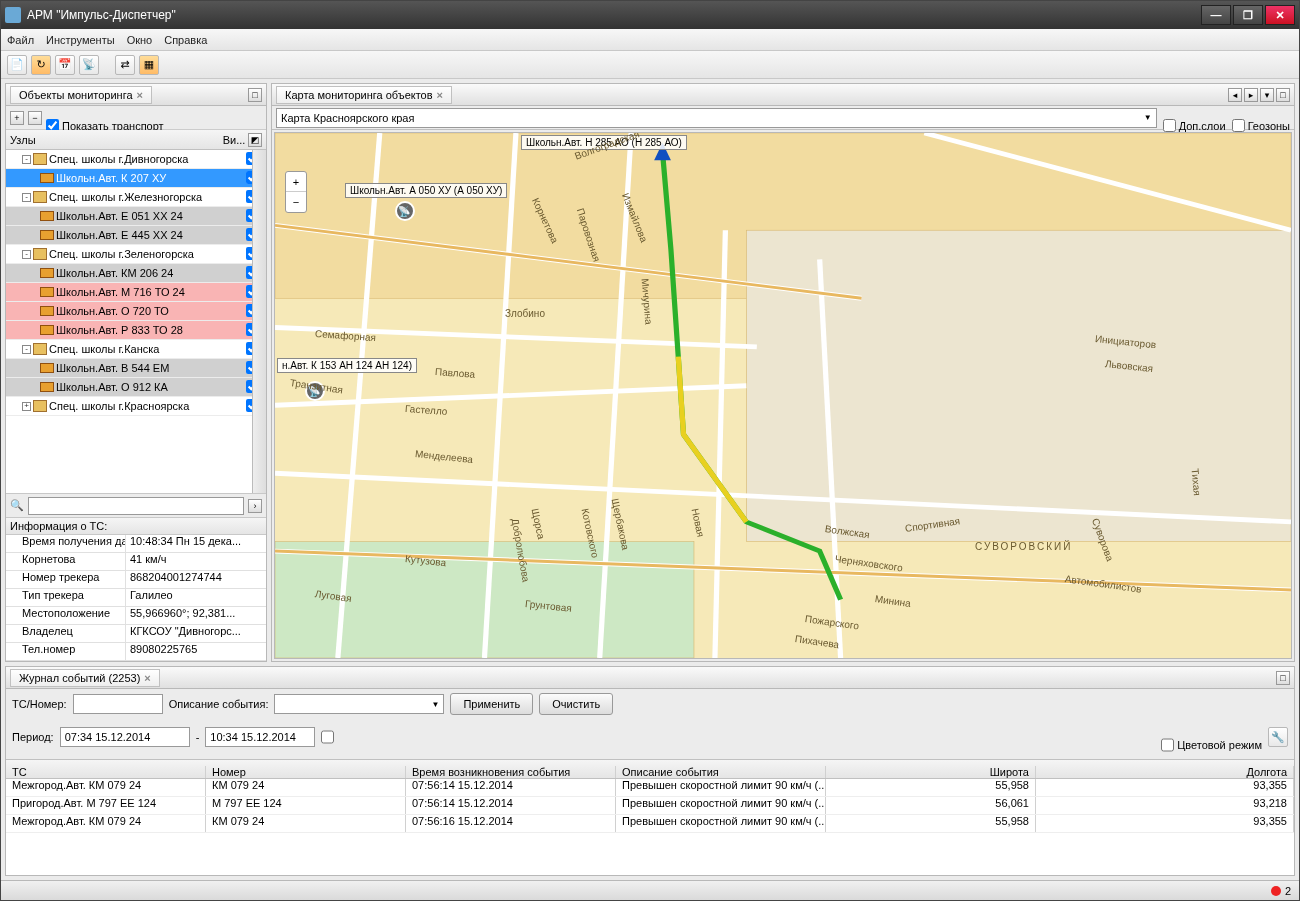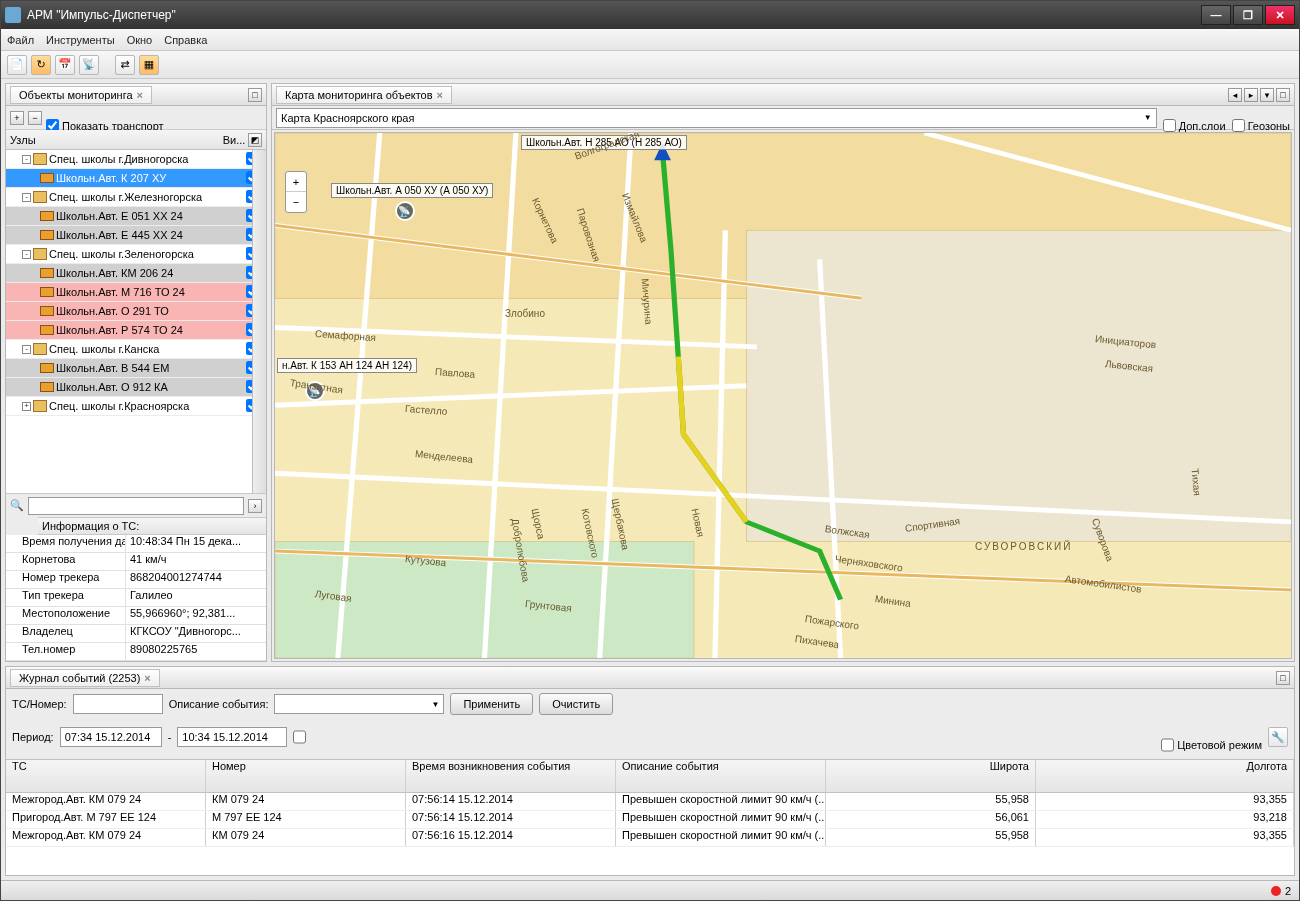--- a/index.html
+++ b/index.html
@@ -37,42 +37,42 @@
 .ind1 { padding-left:12px;} .ind2 { padding-left:30px;}
 .treerow.selected { background:#3399ff; color:#fff;}
 .treerow.pink { background:#f9b4b4;}
 .treerow.gray { background:#d0d0d0;}
 .expander { width:9px; height:9px; border:1px solid #888; display:inline-flex;align-items:center;justify-content:center;font-size:8px;line-height:1;background:#fff;color:#333;}
 .nodeicon { width:14px; height:12px; background:#e8c060; display:inline-block; border:1px solid #a07030;}
 .busicon { width:14px; height:10px; background:#e8a030; display:inline-block; border:1px solid #905010;}
 .scrollbar { width:14px; background:linear-gradient(90deg,#eee,#ddd); border-left:1px solid #bbb; position:absolute; right:0; top:0; bottom:0;}
 .searchrow { height:24px; display:flex; align-items:center; padding:0 4px; gap:4px; border-top:1px solid #c8c8c8;}
 .searchrow input { flex:1; height:18px; border:1px solid #999; padding:0 3px;}
-.info-head { height:18px; background:linear-gradient(#f5f5f5,#e5e5e5); border-top:1px solid #c8c8c8; border-bottom:1px solid #c8c8c8; padding:0 4px; display:flex;align-items:center;margin-left:32px;}
+.info-head { height:18px; background:linear-gradient(#f5f5f5,#e5e5e5); border-top:1px solid #c8c8c8; border-bottom:1px solid #c8c8c8; padding:0 4px; display:flex;align-items:center;}
 .info-table { background:#fff;}
 .info-table .irow { display:flex; height:18px; border-bottom:1px solid #e0e0e0;}
 .info-table .ilbl { width:120px; padding:0 16px; border-right:1px solid #e0e0e0; overflow:hidden; white-space:nowrap;}
 .info-table .ival { flex:1; padding:0 4px; overflow:hidden; white-space:nowrap;}
 .mapbar { height:24px; display:flex; align-items:center; padding:0 4px; gap:6px; border-bottom:1px solid #c0c0c0;}
 .combo { flex:1; height:20px; border:1px solid #999; background:#fff; display:flex; align-items:center; padding:0 4px;}
 .combo .arrow { margin-left:auto; font-size:8px;}
 .map { flex:1; background:#f6e9b8; position:relative; overflow:hidden; border:1px solid #b8b8b8; margin:2px;}
 .map svg { width:100%; height:100%; }
 .zoomctl { position:absolute; left:10px; top:38px; width:22px; background:#fff; border:1px solid #999; border-radius:3px;}
 .zoomctl div { height:20px; display:flex;align-items:center;justify-content:center; border-bottom:1px solid #ccc;}
 .maplabel { position:absolute; background:rgba(255,255,255,0.85); border:1px solid #888; padding:1px 4px; font-size:10px; white-space:nowrap;}
 .marker { position:absolute; width:20px;height:20px; background:#666; border-radius:50%; border:2px solid #fff; display:flex;align-items:center;justify-content:center;color:#fff;font-size:10px;}
 .bottom-panel { height:210px; background:#ececec; border:1px solid #b8b8b8; display:flex; flex-direction:column;}
 .filterbar { display:flex; align-items:center; padding:4px 6px; gap:6px; flex-wrap:wrap;}
 .filterbar .lbl { white-space:nowrap;}
 .filterbar input, .filterbar .combo2, .filterbar .tinput { height:20px; border:1px solid #999; background:#fff; padding:0 4px;}
 .filterbar .btn { height:22px; padding:0 12px; background:linear-gradient(#fbfbfb,#dcdcdc); border:1px solid #999; border-radius:3px;}
 .combo2 { width:170px; display:flex; align-items:center;}
 .combo2 .arrow { margin-left:auto; font-size:8px;}
-.evt-table-head { height:34px; background:linear-gradient(#f5f5f5,#e5e5e5); border-top:1px solid #c0c0c0; border-bottom:1px solid #c0c0c0; display:flex;}
+.evt-table-head { height:20px; background:linear-gradient(#f5f5f5,#e5e5e5); border-top:1px solid #c0c0c0; border-bottom:1px solid #c0c0c0; display:flex;align-items:flex-end;}
 .evt-table-head div, .evt-row div { padding:0 6px; border-right:1px solid #d0d0d0; overflow:hidden; white-space:nowrap;}
 .c-ts{width:200px}.c-num{width:200px}.c-time{width:210px}.c-desc{width:210px}.c-lat{width:210px;text-align:right}.c-lon{flex:1;text-align:right}
 .evt-body { flex:1; background:#fff; overflow:auto;}
 .evt-row { display:flex; height:18px; border-bottom:1px solid #eee;}
 .statusbar { height:20px; background:linear-gradient(#f0f0f0,#dadada); border-top:1px solid #b8b8b8; display:flex; align-items:center; justify-content:flex-end; padding:0 8px; gap:4px;}
 .statusbar .dot { width:10px; height:10px; background:#e22; border-radius:50%;}
 .street { position:absolute; font-size:10px; color:#6a5a30; transform-origin:left center;}
 </style>
 </head>
 <body>
@@ -185,28 +185,28 @@
             <div class="treerow pink">
               <div class="lbl ind2">
                 <span class="busicon"></span>
                 <span>Школьн.Авт. М 716 ТО 24</span>
               </div>
               <div class="chkcell"><input type="checkbox" checked="" style=""></div>
             </div>
             <div class="treerow pink">
               <div class="lbl ind2">
                 <span class="busicon"></span>
-                <span>Школьн.Авт. О 291 ТО</span>
+                <span>Школьн.Авт. О 720 ТО</span>
               </div>
               <div class="chkcell"><input type="checkbox" checked="" style=""></div>
             </div>
             <div class="treerow pink">
               <div class="lbl ind2">
                 <span class="busicon"></span>
-                <span>Школьн.Авт. Р 574 ТО 24</span>
+                <span>Школьн.Авт. Р 833 ТО 28</span>
               </div>
               <div class="chkcell"><input type="checkbox" checked="" style=""></div>
             </div>
             <div class="treerow ">
               <div class="lbl ind1">
                 <span class="expander">-</span>
                 <span class="nodeicon"></span>
                 <span>Спец. школы г.Канска</span>
               </div>
               <div class="chkcell"><input type="checkbox" checked="" style=""></div>
@@ -331,21 +331,21 @@
             <polyline points="370,20 378,120 385,230 390,310 450,400 520,430 540,480" stroke="#2bb02b" stroke-width="5" fill="none"></polyline>
             <polyline points="385,230 390,310 450,400" stroke="#e8d020" stroke-width="5" fill="none"></polyline>
             <polygon points="370,10 362,28 378,28" fill="#1050c0"></polygon>
           </svg>
           <div class="zoomctl">
             <div>+</div>
             <div style="border-bottom:none">−</div>
           </div>
           <div class="maplabel" style="left:246px;top:2px">Школьн.Авт. Н 285 АО
 (Н 285 АО)</div>
-          <div class="maplabel" style="left:56px;top:50px">Школьн.Авт. А 050 ХУ
+          <div class="maplabel" style="left:70px;top:50px">Школьн.Авт. А 050 ХУ
 (А 050 ХУ)</div>
           <div class="maplabel" style="left:2px;top:225px">н.Авт. К 153 АН 124
 АН 124)</div>
           <div class="marker" style="left:120px;top:68px">📡</div>
           <div class="marker" style="left:30px;top:248px">📡</div>
 
           <span class="street" style="left:300px;top:18px;transform:rotate(-20deg)">Волгоградская</span>
           <span class="street" style="left:370px;top:140px;transform:rotate(85deg)">Мичурина</span>
           <span class="street" style="left:40px;top:195px;transform:rotate(4deg)">Семафорная</span>
           <span class="street" style="left:230px;top:175px">Злобино</span>
@@ -395,21 +395,21 @@
         <input type="text" style="width: 90px;">
         <span class="lbl">Описание события:</span>
         <div class="combo2">
             <span class="arrow">▼</span>
           </div>
         <button class="btn">Применить</button>
         <button class="btn">Очистить</button>
       </div>
       <div class="filterbar" style="padding-top:0">
         <span class="lbl">Период:</span>
-        <input class="tinput" style="width: 102px;" value="07:34 15.12.2014">
+        <input class="tinput" style="width: 130px;" value="07:34 15.12.2014">
         <span>-</span>
         <input class="tinput" style="width: 110px;" value="10:34 15.12.2014">
         <input type="checkbox" style="">
         <span style="flex:1"></span>
         <label class="chk">
             <input type="checkbox" style="">
             <span>Цветовой режим</span>
           </label>
         <span class="tbtn">🔧</span>
       </div>

